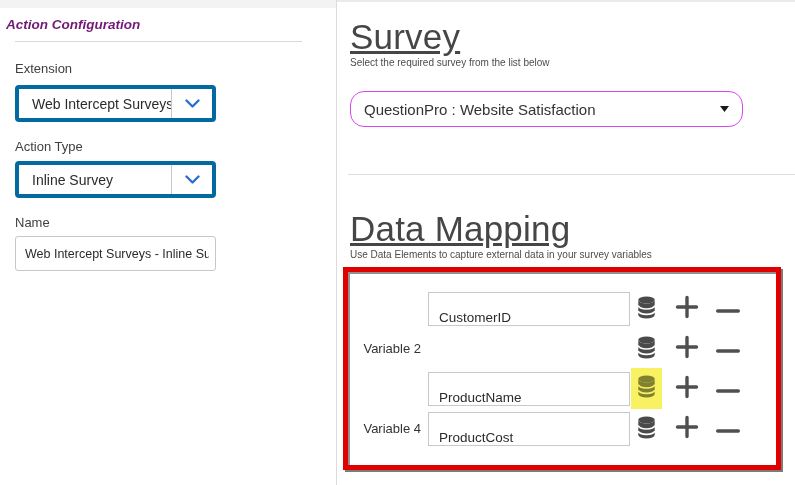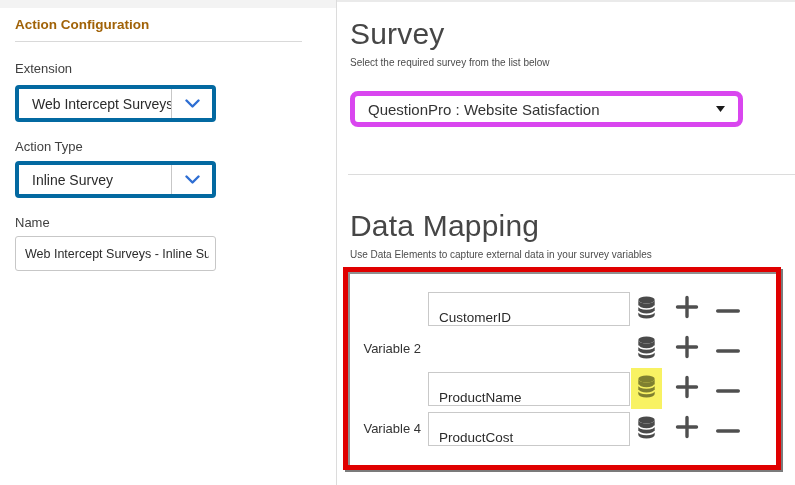--- a/index.html
+++ b/index.html
@@ -9,40 +9,40 @@
     -webkit-font-smoothing:antialiased;overflow:hidden;color:#2b2b2b;
   }
   .abs{position:absolute;}
 
   
   .top-strip{left:0;top:0;width:336px;height:8px;background:#f3f3f3;}
   .top-line{left:336px;top:0;right:0;height:2px;background:#eaeaea;}
   .v-divider{left:336px;top:0;bottom:0;width:1px;background:#dcdcdc;}
 
   
-  .sb-title{left:15px;top:17px;font-size:13.5px;font-weight:bold;color:#a16207;}
+  .sb-title{left:6px;top:17px;font-size:13.5px;font-weight:bold;color:#701a75;font-style:italic;}
   .sb-hr{left:15px;top:41px;width:287px;height:1px;background:#d9d9d9;}
   .fld-label{font-size:13px;color:#404040;}
   .combo{
     width:201px;height:37px;box-sizing:border-box;background:#fff;
     border:4px solid #0369a1;border-radius:4px;display:flex;align-items:stretch;cursor:pointer;
   }
   .combo-text{flex:1;display:flex;align-items:center;padding-left:13px;font-size:14px;color:#2b2b2b;white-space:nowrap;overflow:hidden;}
   .combo-btn{width:40px;display:flex;align-items:center;justify-content:center;border-left:1px solid #c7c7c7;}
   .text-input{
     width:201px;height:35px;box-sizing:border-box;background:#fff;border:1px solid #c7c7c7;border-radius:3px;
     padding:0 6px 0 9px;font-size:12.5px;color:#2b2b2b;font-family:"Liberation Sans","DejaVu Sans",sans-serif;outline:none;
   }
 
   
-  .h1{font-size:30px;font-weight:300;color:#464646;letter-spacing:.2px;}
+  .h1{font-size:35px;font-weight:300;color:#464646;letter-spacing:.2px;text-decoration:underline;}
   .sub{font-size:10px;color:#4c4c4c;}
   .select{
     left:350px;top:91px;width:393px;height:36px;box-sizing:border-box;background:#fff;
-    border:5px solid #d946ef;border-radius:8px;display:flex;align-items:center;cursor:pointer;
+    border:1px solid #d946ef;border-radius:14px;display:flex;align-items:center;cursor:pointer;
   }
   .select-text{flex:1;padding-left:13px;font-size:15px;color:#333;}
   .select-arrow{padding-right:13px;display:flex;align-items:center;}
   .section-hr{left:348px;top:174px;right:0;height:1px;background:#dcdcdc;}
 
   
   .redbox{
     left:343px;top:267px;width:438px;height:203px;box-sizing:border-box;
     border:5px solid #e00000;
     box-shadow:2px 2px 0 rgba(90,90,90,.8), inset 2px 2px 0 rgba(85,85,85,.65);

